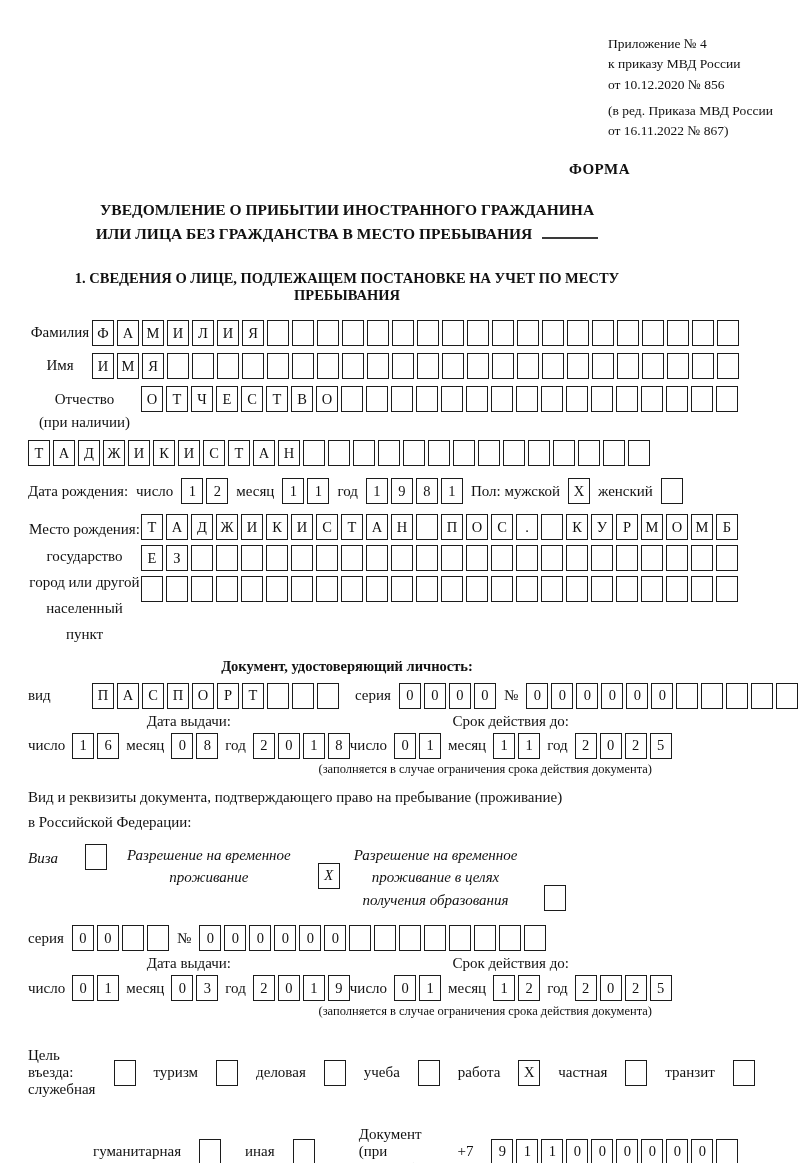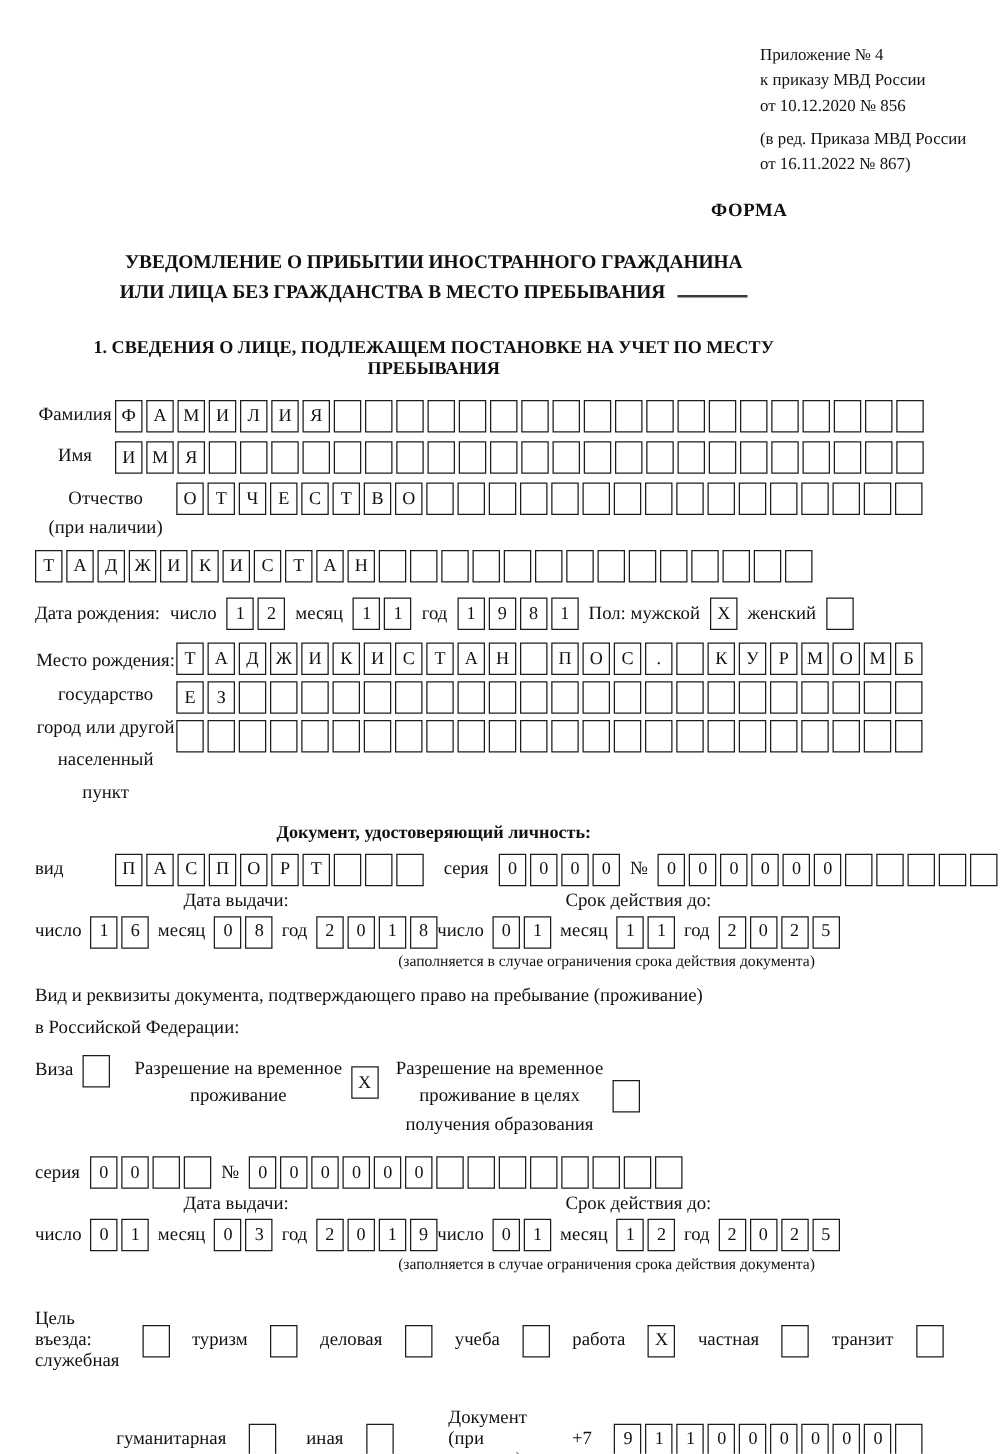--- a/index.html
+++ b/index.html
@@ -41,21 +41,21 @@
   .dp-col{display:flex;flex-direction:column;}
   .dp-left{width:360px;}
   .dp-right{width:370px;}
   .dp-title{text-align:center;margin-bottom:3px;}
   .dp-row{display:flex;align-items:center;gap:7px;}
   .fine-note{font-size:12.5px;text-align:right;padding-right:14px;margin-top:3px;}
 
   .para{font-size:15px;line-height:1.7;margin-top:8px;}
 
   .opts{display:flex;align-items:flex-start;gap:14px;margin-top:8px;font-size:15px;}
-  .opt{display:flex;align-items:center;gap:7px;}
+  .opt{display:flex;align-items:flex-end;gap:27px;font-style:italic;}
   .opt .opt-label{text-align:center;line-height:1.5;}
   .opt .cells{margin-top:0;}
 
   .purposes{display:flex;align-items:center;gap:18px;margin-top:28px;font-size:15px;}
   .indent-65{margin-left:65px;}
 </style>
 </head>
 <body>
 
 <div class="page">

